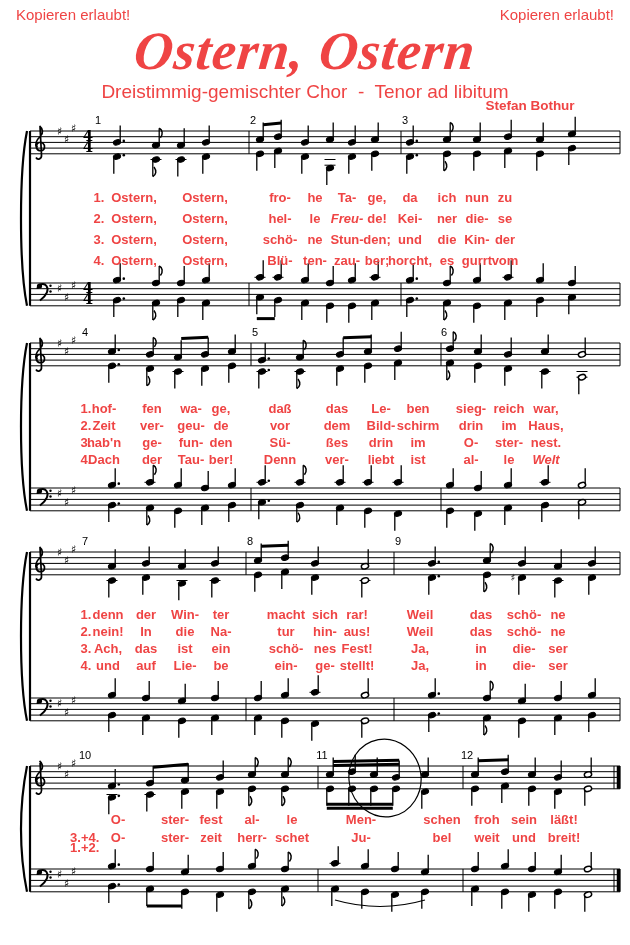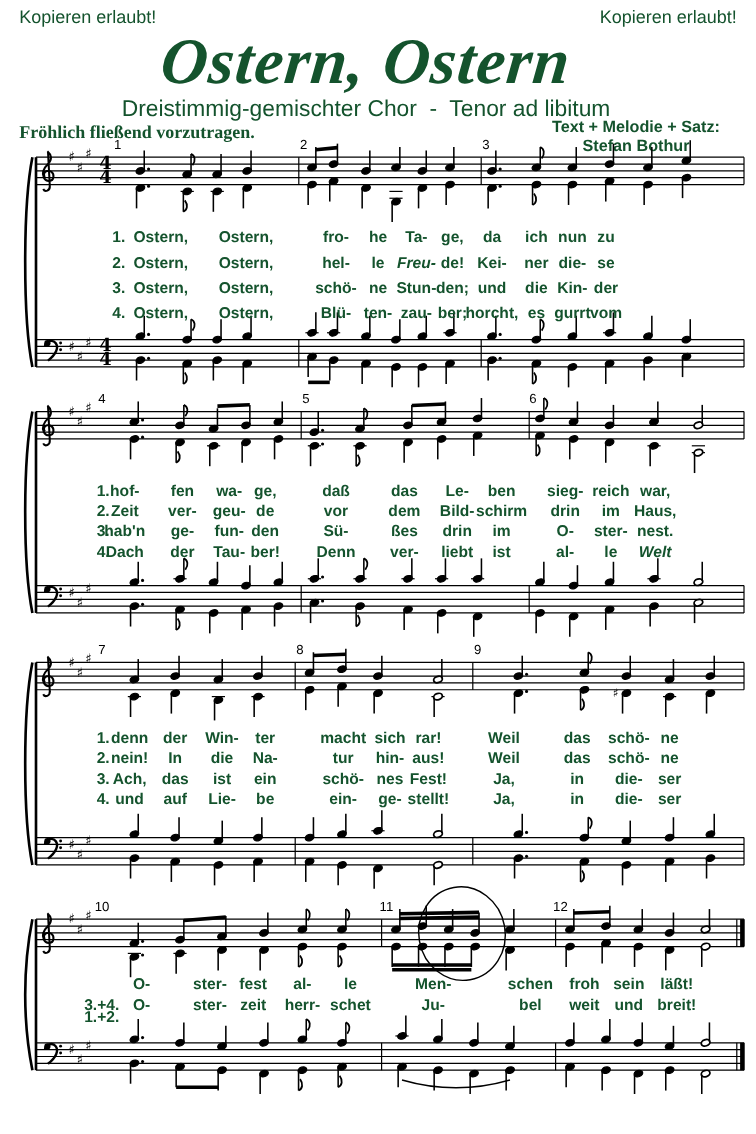--- a/index.html
+++ b/index.html
@@ -1,17 +1,17 @@
 <!DOCTYPE html>
 <html><head>
 <meta charset="utf-8">
 <style>
   html,body{margin:0;padding:0;background:#e8e8e8;}
   .page{position:relative;width:630px;height:945px;background:#ffffff;overflow:hidden;
-        font-family:"Liberation Sans", sans-serif;color:#14532d;}
+        font-family:"Liberation Sans", sans-serif;color:#ef4444;}
   .abs{position:absolute;}
   .copy-left{left:16px;top:6px;font-size:15px;}
   .brand{left:0;right:0;top:4px;text-align:center;font-size:17px;font-weight:bold;}
   .copy-right{right:16px;top:6px;font-size:15px;}
   .title{left:0;right:20px;top:20px;text-align:center;
          font-family:"Liberation Serif", serif;font-style:italic;font-weight:bold;
          font-size:54px;letter-spacing:1px;transform:skewX(-6deg);}
   .subtitle{left:0;right:20px;top:81px;text-align:center;font-size:19px;white-space:pre;}
   .tempo{left:16px;top:103px;font-family:"Liberation Serif", serif;font-weight:bold;font-size:15px;}
   .credits{left:440px;width:180px;top:98px;text-align:center;font-size:13.5px;font-weight:bold;line-height:16px;}
@@ -22,23 +22,21 @@
   .syl-label{position:absolute;font-size:13px;font-weight:600;white-space:nowrap;transform:translateX(-100%);}
 </style>
 </head>
 <body>
 
 <div class="page">
   <div class="abs copy-left">Kopieren erlaubt!</div>
   <div class="abs copy-right">Kopieren erlaubt!</div>
   <div class="abs title">Ostern, Ostern</div>
   <div class="abs subtitle">Dreistimmig-gemischter Chor  -  Tenor ad libitum</div>
-  <div class="abs tempo">Fröhlich fließend vorzutragen.</div>
   <div class="abs credits">
-    <div>Text + Melodie + Satz:</div>
     <div>Stefan Bothur</div>
   </div>
 
   <svg id="score-svg" width="630" height="945" viewBox="0 0 630 945">
       <g>
         <path d="M 27 131 C 19 171 19 265.8 27 305.8" fill="none" stroke="#000" stroke-width="2.2"></path>
         <line x1="30" y1="131" x2="30" y2="305.8" stroke="#000" stroke-width="2.2"></line>
         <line x1="30" y1="131" x2="620" y2="131" stroke="#000" stroke-width="1"></line>
         <line x1="30" y1="136.7" x2="620" y2="136.7" stroke="#000" stroke-width="1"></line>
         <line x1="30" y1="142.4" x2="620" y2="142.4" stroke="#000" stroke-width="1"></line>

